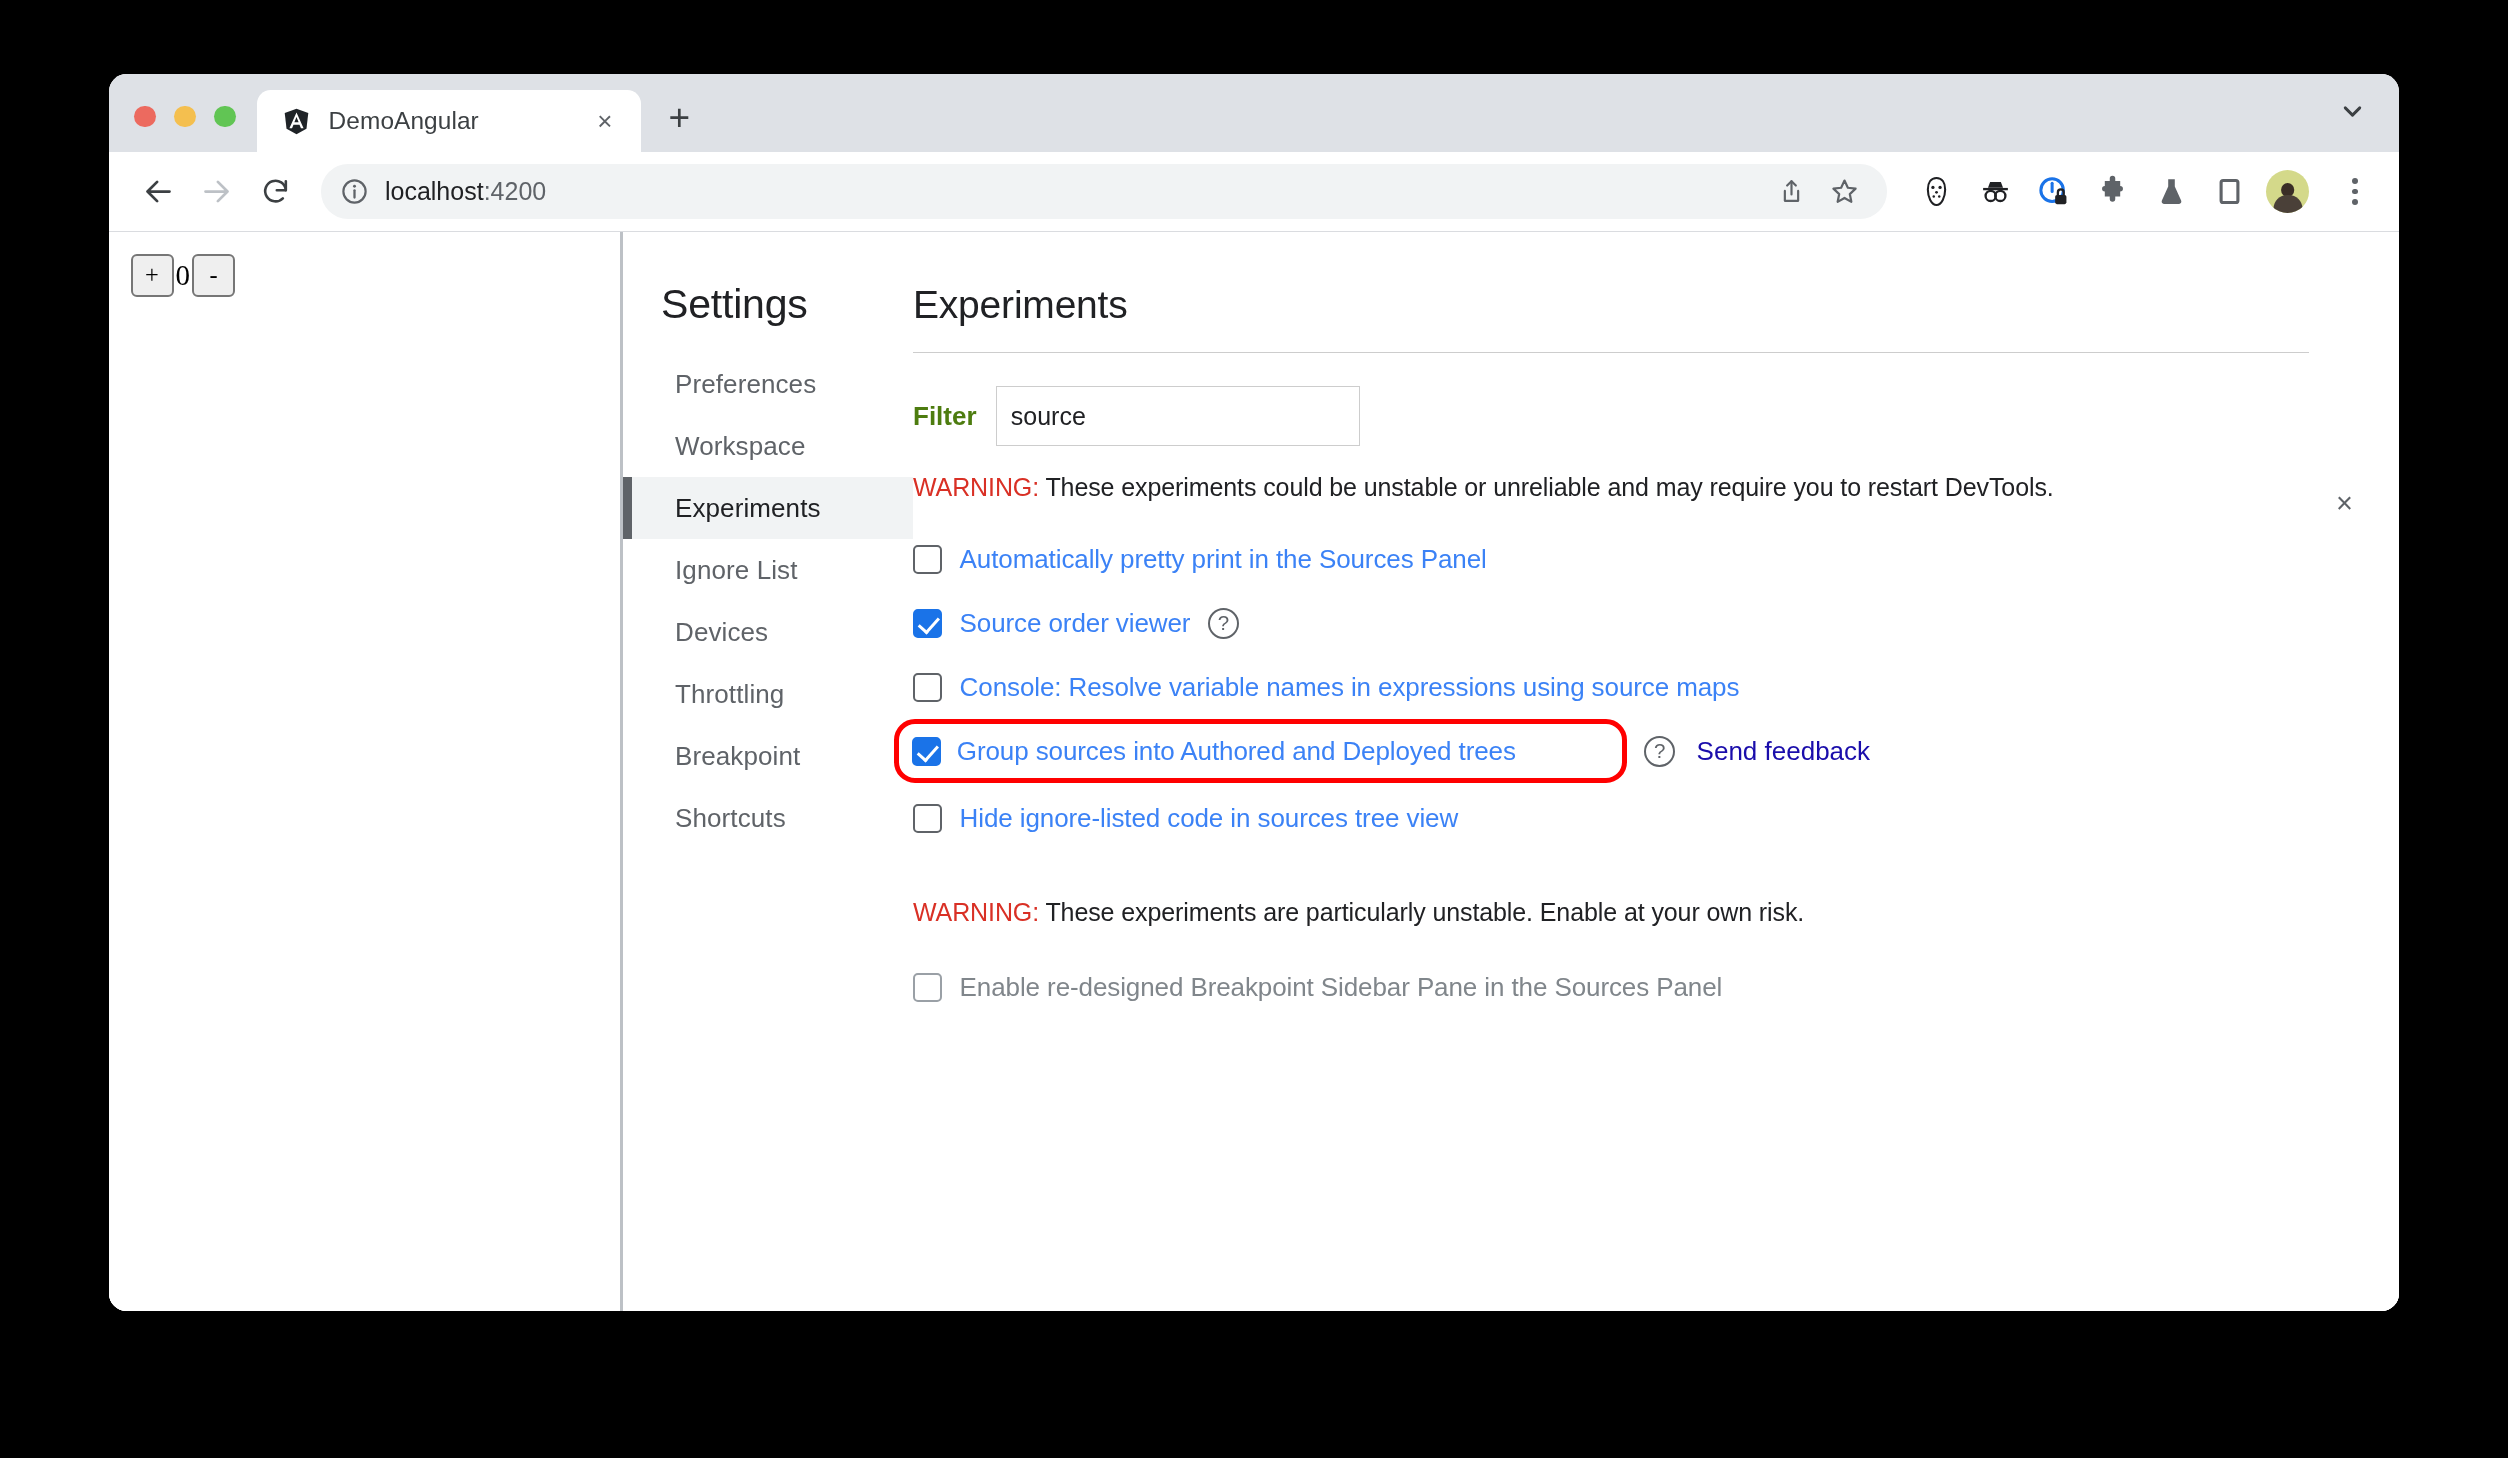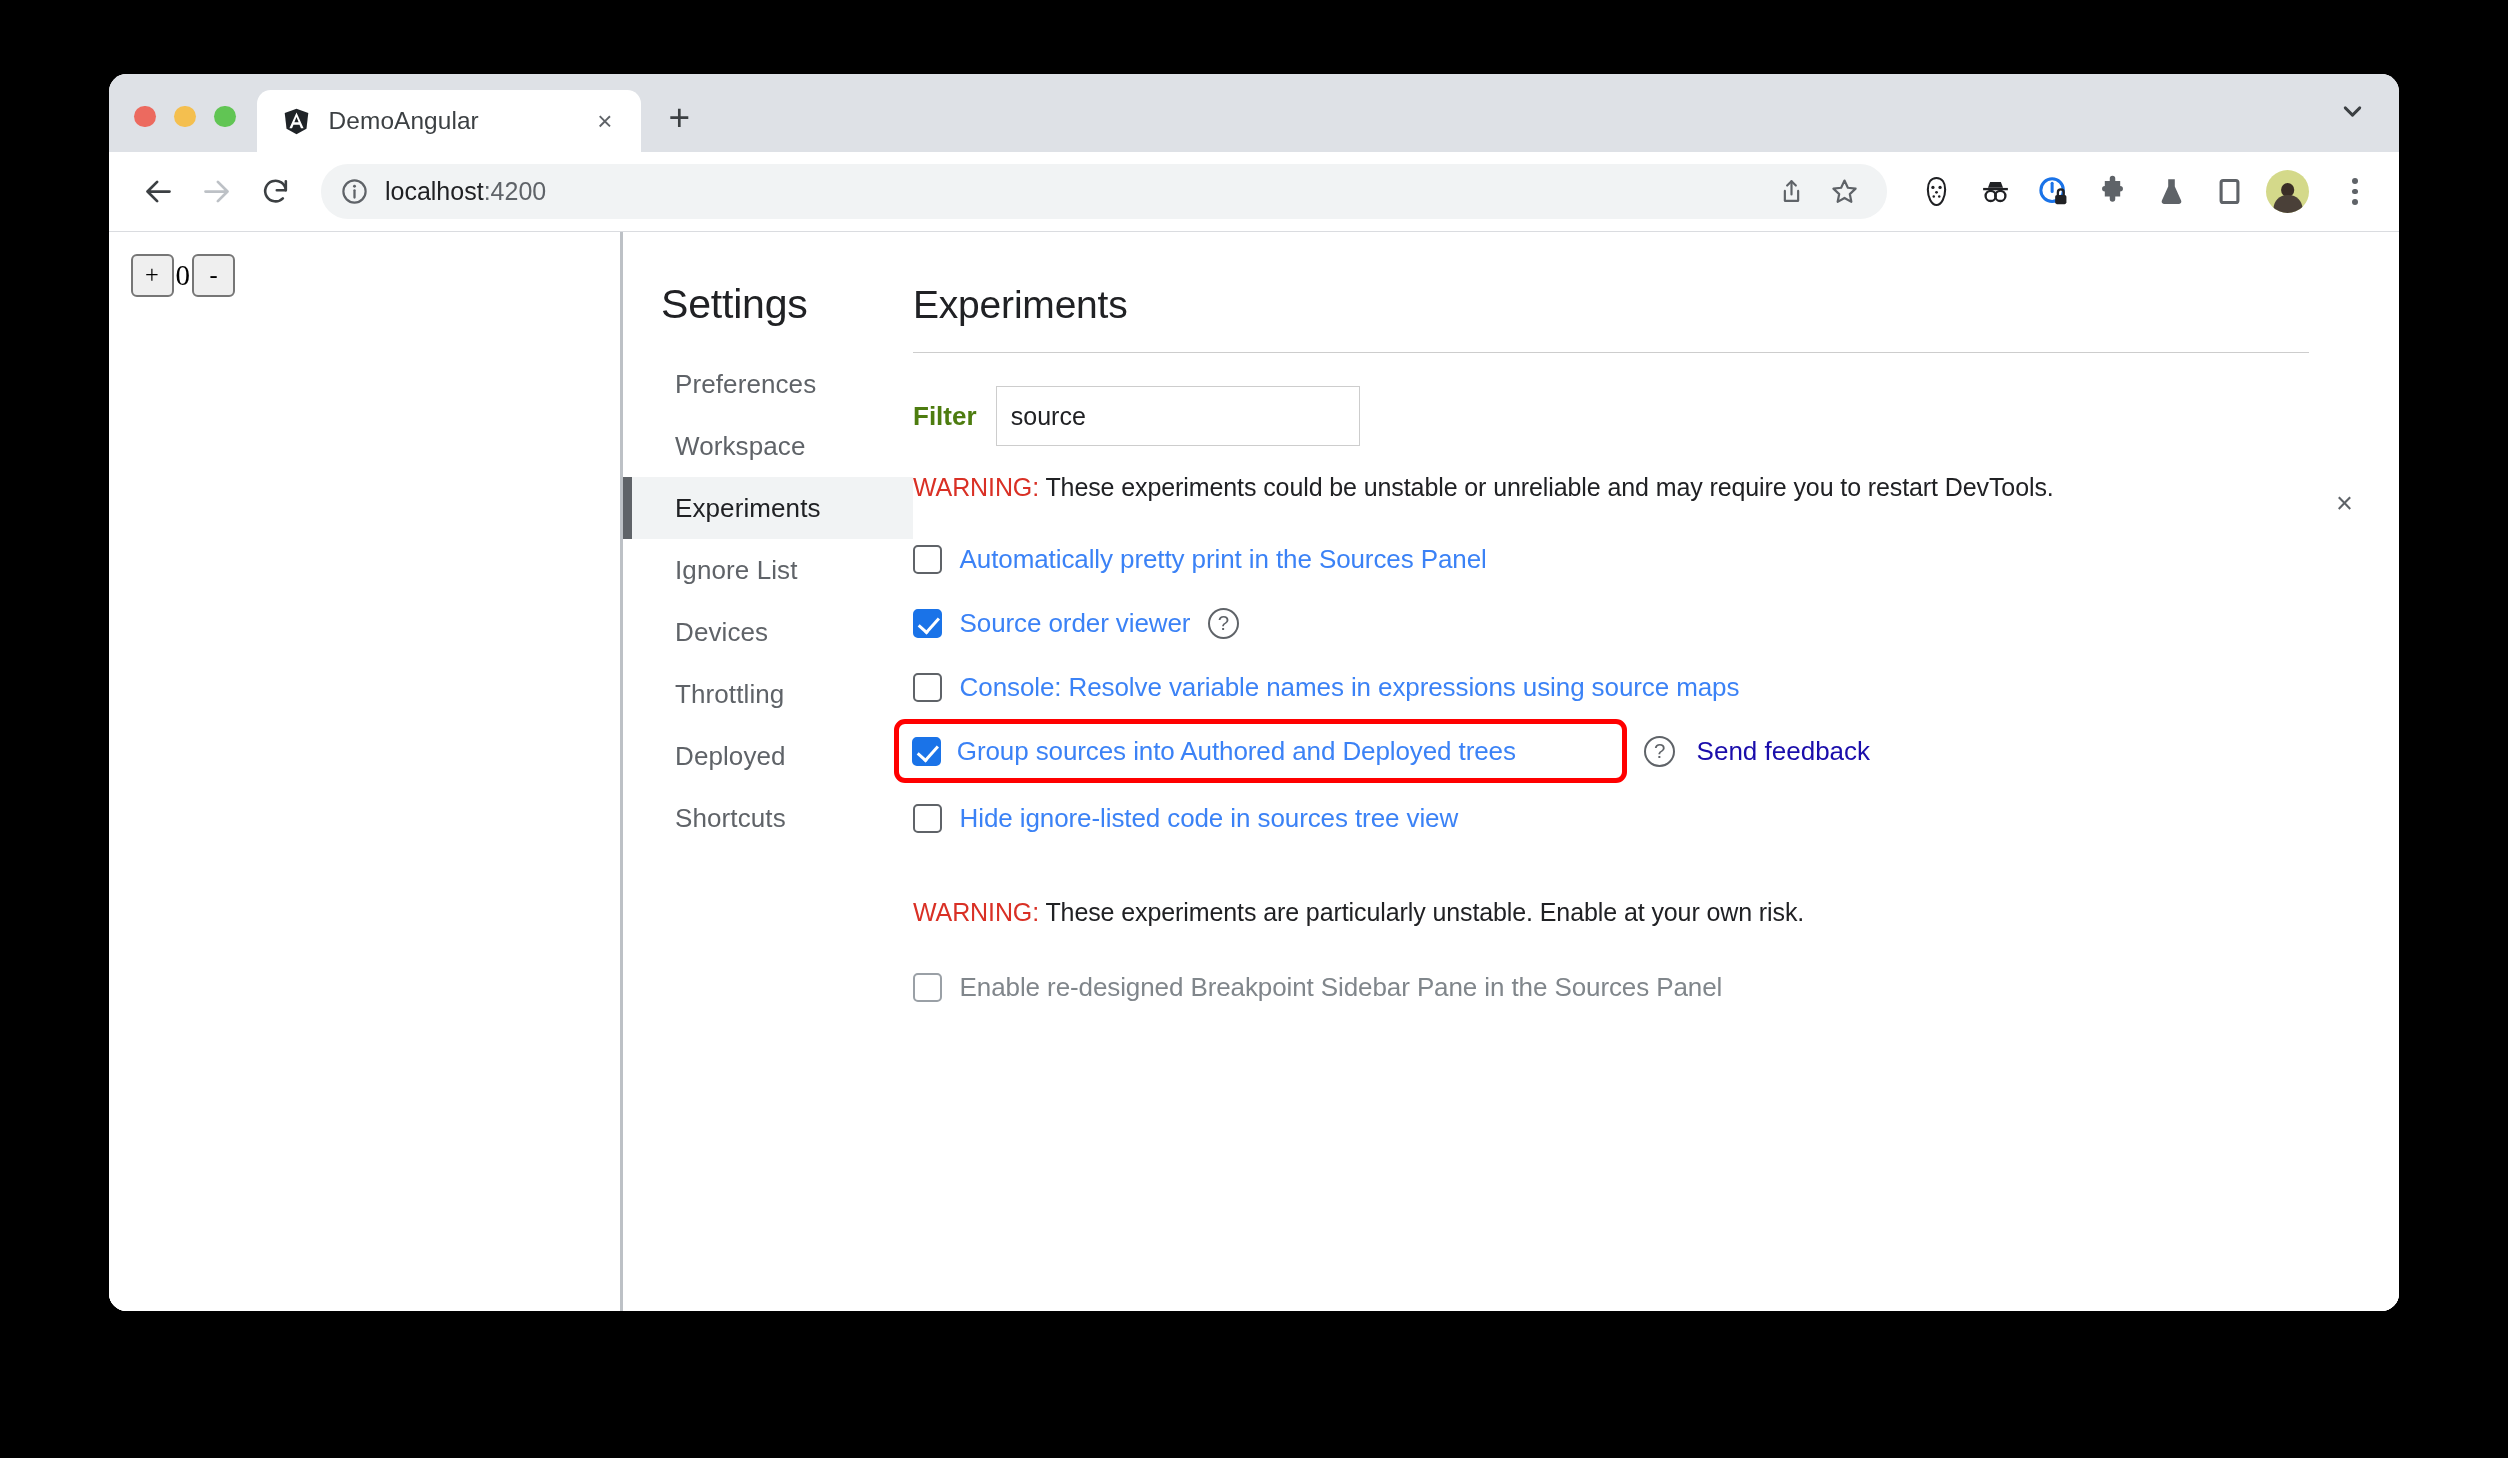--- a/index.html
+++ b/index.html
@@ -309,21 +309,21 @@
 
   .exp-row {
     display: flex;
     align-items: center;
     gap: 17.6px;
     height: 64px;
     position: relative;
   }
   .exp-row.highlight {
     border: 5.9px solid #ff0000;
-    border-radius: 11px;
+    border-radius: 21px;
     width: 733px;
     padding-left: 13.7px;
     margin-left: -19.5px;
     gap: 15.6px;
   }
   .exp-row.spacer-top { margin-top: 3.9px; }
 
   .cbx {
     width: 29px; height: 29px;
     flex: 0 0 29px;
@@ -529,21 +529,21 @@
         <div class="nav-item">
           <span>Ignore List</span>
         </div>
         <div class="nav-item">
           <span>Devices</span>
         </div>
         <div class="nav-item">
           <span>Throttling</span>
         </div>
         <div class="nav-item">
-          <span>Deployed</span>
+          <span>Breakpoint</span>
         </div>
         <div class="nav-item">
           <span>Shortcuts</span>
         </div>
       </div>
 
       <div class="settings-body">
         <div class="panel-title">Experiments</div>
         <div class="panel-rule"></div>
 

